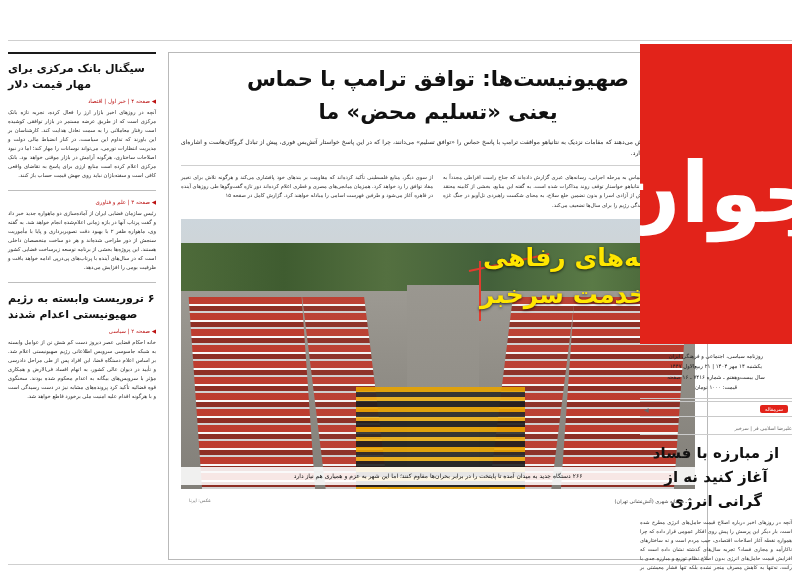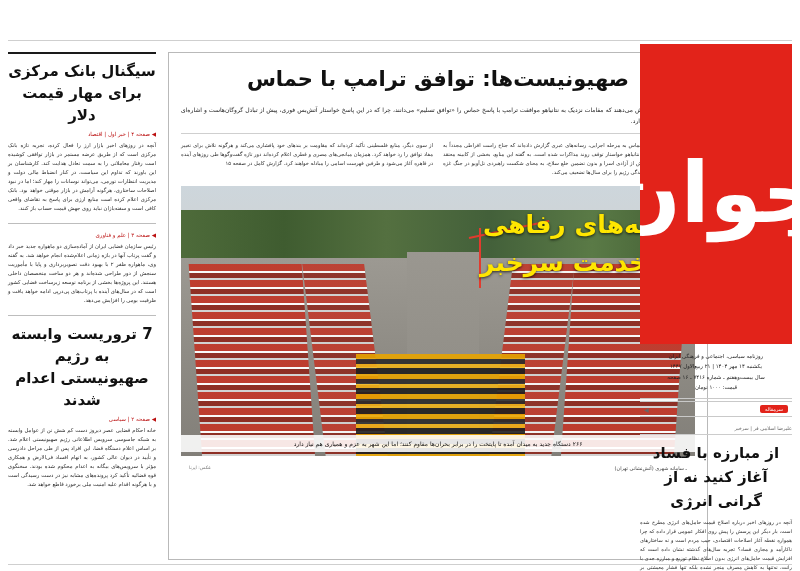--- a/index.html
+++ b/index.html
@@ -9,22 +9,22 @@
     overflow:hidden;
   }
 
   
   .col-left{
     position:absolute;left:8px;top:52px;width:148px;height:508px;
     direction:rtl;
   }
   .side-block{margin-bottom:10px;}
   .side-head{
-    font-size:15px;font-weight:bold;line-height:1.45;color:#111;
-    text-align:center;letter-spacing:-.2px;
+    font-size:11px;font-weight:bold;line-height:1.45;color:#111;
+    text-align:left;letter-spacing:-.2px;
   }
   .side-kicker{
     font-size:5.5px;color:#b11;margin:5px 0 4px;text-align:right;
   }
   .side-body{font-size:5.3px;line-height:1.7;color:#2b2b2b;text-align:justify;}
   .side-sep{height:1px;background:#bdbdbd;margin:9px 0 8px;}
   .side-rule-top{height:2px;background:#1a1a1a;margin-bottom:7px;}
 
   
   .col-center{
@@ -163,32 +163,33 @@
     <div class="side-sep"></div>
 
     <div class="side-block">
       <div class="side-kicker">◀ صفحه ۳ | علم و فناوری</div>
       <div class="side-body">رئیس سازمان فضایی ایران از آماده‌سازی دو ماهواره جدید خبر داد و گفت پرتاب آنها در بازه زمانی اعلام‌شده انجام خواهد شد. به گفته وی، ماهواره ظفر ۲ با بهبود دقت تصویربرداری و پایا با مأموریت سنجش از دور طراحی شده‌اند و هر دو ساخت متخصصان داخلی هستند. این پروژه‌ها بخشی از برنامه توسعه زیرساخت فضایی کشور است که در سال‌های آینده با پرتاب‌های پی‌درپی ادامه خواهد یافت و ظرفیت بومی را افزایش می‌دهد.</div>
     </div>
 
     <div class="side-sep"></div>
 
     <div class="side-block">
-      <div class="side-head">7 تروریست وابسته به رژیم صهیونیستی اعدام شدند</div>
+      <div class="side-head">۶ تروریست وابسته به رژیم صهیونیستی اعدام شدند</div>
       <div class="side-kicker">◀ صفحه ۲ | سیاسی</div>
       <div class="side-body">خانه احکام قضایی عصر دیروز دست کم شش تن از عوامل وابسته به شبکه جاسوسی سرویس اطلاعاتی رژیم صهیونیستی اعلام شد. بر اساس اعلام دستگاه قضا، این افراد پس از طی مراحل دادرسی و تأیید در دیوان عالی کشور، به اتهام افساد فی‌الارض و همکاری مؤثر با سرویس‌های بیگانه به اعدام محکوم شده بودند. سخنگوی قوه قضائیه تأکید کرد پرونده‌های مشابه نیز در دست رسیدگی است و با هرگونه اقدام علیه امنیت ملی برخورد قاطع خواهد شد.</div>
     </div>
 
   </div>
 
   <div class="col-center">
     <div class="center-inner">
 
       <div class="head-main">
         <div>صهیونیست‌ها: توافق ترامپ با حماس</div>
+        <div>یعنی «تسلیم محض» ما</div>
       </div>
 
       <div class="lede">رسانه‌های عبری گزارش می‌دهند که مقامات نزدیک به نتانیاهو موافقت ترامپ با پاسخ حماس را «توافق تسلیم» می‌دانند، چرا که در این پاسخ خواستار آتش‌بس فوری، پیش از تبادل گروگان‌هاست و اشاره‌ای به خلع سلاح حماس ندارد.</div>
 
       <div class="lede-rule"></div>
 
       <div class="two-col">
         <div>با ورود توافق ترامپ با حماس به مرحله اجرایی، رسانه‌های عبری گزارش داده‌اند که جناح راست افراطی مجدداً به میدان آمده و با فشار بر نتانیاهو خواستار توقف روند مذاکرات شده است. به گفته این منابع، بخشی از کابینه معتقد است پذیرش آتش‌بس پیش از آزادی اسرا و بدون تضمین خلع سلاح، به معنای شکست راهبردی تل‌آویو در جنگ غزه خواهد بود و جایگاه بازدارندگی رژیم را برای سال‌ها تضعیف می‌کند.</div>
         <div>از سوی دیگر، منابع فلسطینی تأکید کرده‌اند که مقاومت بر بندهای خود پافشاری می‌کند و هرگونه تلاش برای تغییر مفاد توافق را رد خواهد کرد. همزمان میانجی‌های مصری و قطری اعلام کرده‌اند دور تازه گفت‌وگوها طی روزهای آینده در قاهره آغاز می‌شود و طرفین فهرست اسامی را مبادله خواهند کرد. گزارش کامل در صفحه ۱۵</div>
       </div>

